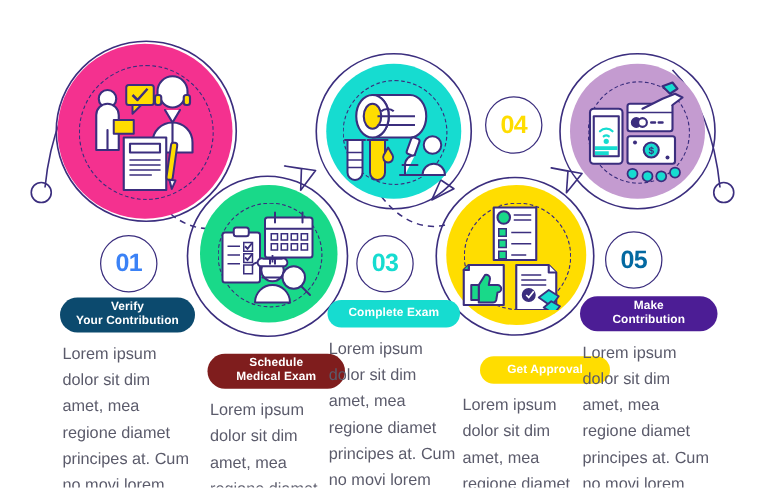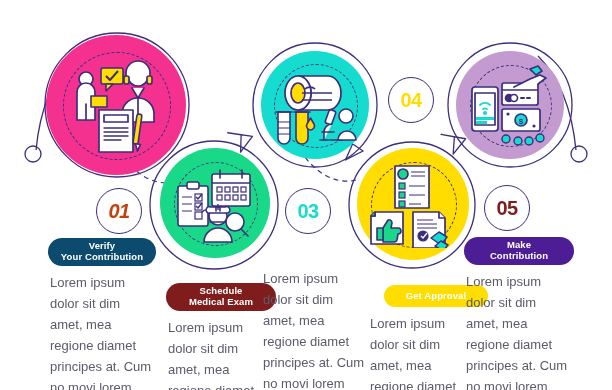--- a/index.html
+++ b/index.html
@@ -137,21 +137,21 @@
     <g stroke="#3b2e7e" stroke-width="1.3" stroke-linecap="round">
       <path d="M42 76 h24 M42 80 h24 M42 84 h24 M42 88 h17"></path>
     </g>
 
     <g stroke="#3b2e7e" stroke-width="1.6" stroke-linejoin="round">
       <rect x="73" y="62" width="5" height="30" rx="2" fill="#ffdd00" transform="rotate(8 75 77)"></rect>
       <polygon points="73,92 78,92 76,99" fill="#ffffff" transform="rotate(8 75 95)"></polygon>
     </g>
   </svg>
 
-  <div class="numbadge" style="left:96px;top:188px;width:44px;height:44px;font-size:20px;color:#c2410c;font-style:italic;">
+  <div class="numbadge" style="left:80px;top:188px;width:44px;height:44px;font-size:20px;color:#3b82f6;">
     <span>01</span>
   </div>
 
   <div class="pill" style="left:48px;top:238px;width:108px;height:28px;background:#0c4a6e;">
     <div>
       <div>Verify</div>
       <div>Your Contribution</div>
     </div>
   </div>
 
@@ -249,20 +249,23 @@
       <path d="M50 70 h12"></path>
       <circle cx="74" cy="54" r="7"></circle>
       <path d="M66 78 a9 9 0 0 1 18 0 z"></path>
     </g>
   </svg>
 
   <div class="numbadge" style="left:285px;top:188px;width:44px;height:44px;font-size:20px;color:#16dcd0;align-items:center;">
     <span>03</span>
   </div>
 
+  <div class="pill" style="left:262px;top:240px;width:106px;height:22px;background:#16dcd0;">
+    <div>Complete Exam</div>
+  </div>
 
   <div class="body" style="left:263px;top:268px;">Lorem ipsum dolor sit dim amet, mea regione diamet principes at. Cum no movi lorem ipsum dolor sit dim</div>
 
   <div class="bigcircle" style="left:357px;top:148px;width:112px;height:112px;background:#ffdd00;"></div>
   <div class="dashring" style="left:371px;top:162px;width:84px;height:84px;"></div>
 
   <svg class="ill" style="left:369px;top:160px;" width="88" height="88" viewBox="0 0 88 88">
 
     <g stroke="#3b2e7e" stroke-width="1.7" fill="#ffffff" stroke-linejoin="round">
       <rect x="26" y="6" width="34" height="42"></rect>
@@ -352,21 +355,21 @@
     <text x="53" y="60.5" font-family="Liberation Sans, sans-serif" font-size="8" font-weight="bold" text-anchor="middle" fill="#3b2e7e">$</text>
 
     <g fill="#16dcd0" stroke="#3b2e7e" stroke-width="1.4">
       <circle cx="38" cy="76" r="4"></circle>
       <circle cx="50" cy="78" r="4"></circle>
       <circle cx="61" cy="78" r="4"></circle>
       <circle cx="72" cy="75" r="4"></circle>
     </g>
   </svg>
 
-  <div class="numbadge" style="left:484px;top:185px;width:44px;height:44px;font-size:20px;color:#7f1d1d;">
+  <div class="numbadge" style="left:484px;top:185px;width:44px;height:44px;font-size:20px;color:#0369a1;">
     <span>05</span>
   </div>
 
   <div class="pill" style="left:464px;top:237px;width:110px;height:28px;background:#4c1d95;">
     <div>
       <div>Make</div>
       <div>Contribution</div>
     </div>
   </div>
 

